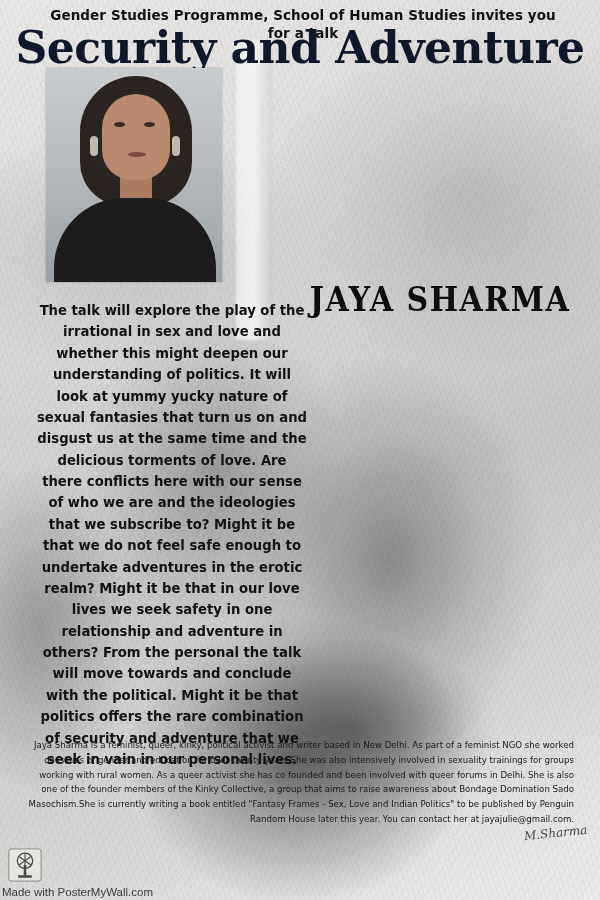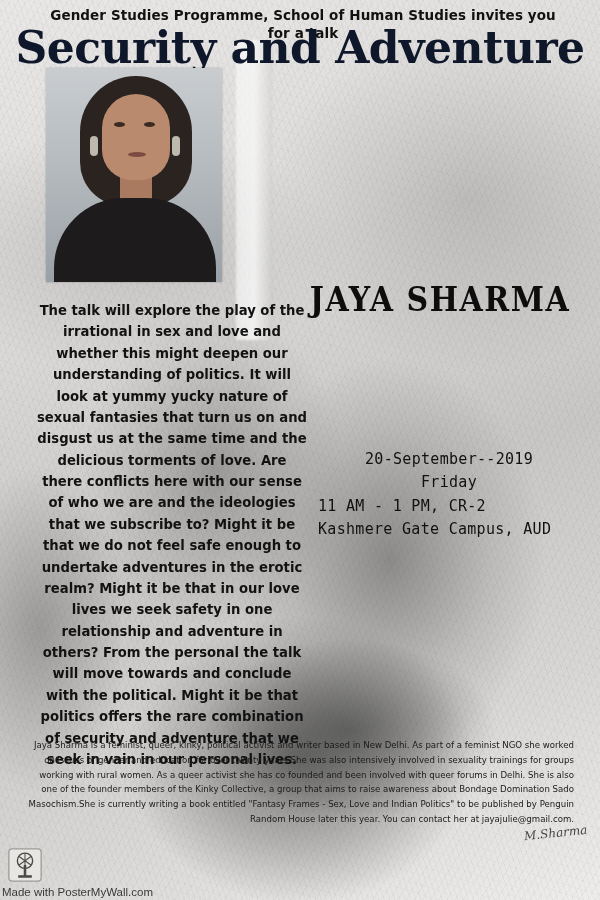--- a/index.html
+++ b/index.html
@@ -287,26 +287,20 @@
     <div class="earring-l"></div>
     <div class="earring-r"></div>
     <div class="body"></div>
   </div>
 
 
   <div class="speaker">JAYA SHARMA</div>
 
   <div class="bodytext">The talk will explore the play of the irrational in sex and love and whether this might deepen our understanding of politics.  It will look at yummy yucky nature of sexual fantasies that turn us on and disgust us at the same time and the delicious torments of love.  Are there conflicts here with our sense of who we are and the ideologies that we subscribe to?  Might it be that we do not feel safe enough to undertake adventures in the erotic realm? Might it be that in our love lives we seek safety in one relationship and adventure in others? From the personal the talk will move towards and conclude with the political.  Might it be that politics offers the rare combination of security and adventure that we seek in vain in our personal lives.</div>
 
-  <div class="details">
-    <div class="line-center">20-September--2019</div>
-    <div class="line-center">Friday</div>
-    <div>11 AM - 1 PM, CR-2</div>
-    <div>Kashmere Gate Campus, AUD</div>
-  </div>
 
   <div class="bio">Jaya Sharma is a feminist, queer, kinky, political activist and writer based in New Delhi. As part of a feminist NGO she worked on issues of gender and education for over twenty years.She was also intensively involved in sexuality trainings for groups working with rural women. As a queer activist she has co founded and been involved with queer forums in Delhi. She is also one of the founder members of the Kinky Collective, a group that aims to raise awareness about Bondage Domination Sado Masochism.She is currently writing a book entitled "Fantasy Frames - Sex, Love and Indian Politics" to be published by Penguin Random House later this year. You can contact her at jayajulie@gmail.com.</div>
 
   <div class="signature">M.Sharma</div>
 
   <div class="footer">
     <svg class="footer-logo" viewBox="0 0 40 40">
       <rect x="1" y="1" width="38" height="38" rx="4" fill="#e8e6e2" stroke="#9b9b9b" stroke-width="1.5"></rect>
       <rect x="18.5" y="20" width="3" height="13" fill="#4a4a4a"></rect>
       <circle cx="20" cy="15" r="9" fill="none" stroke="#4a4a4a" stroke-width="1.6"></circle>

